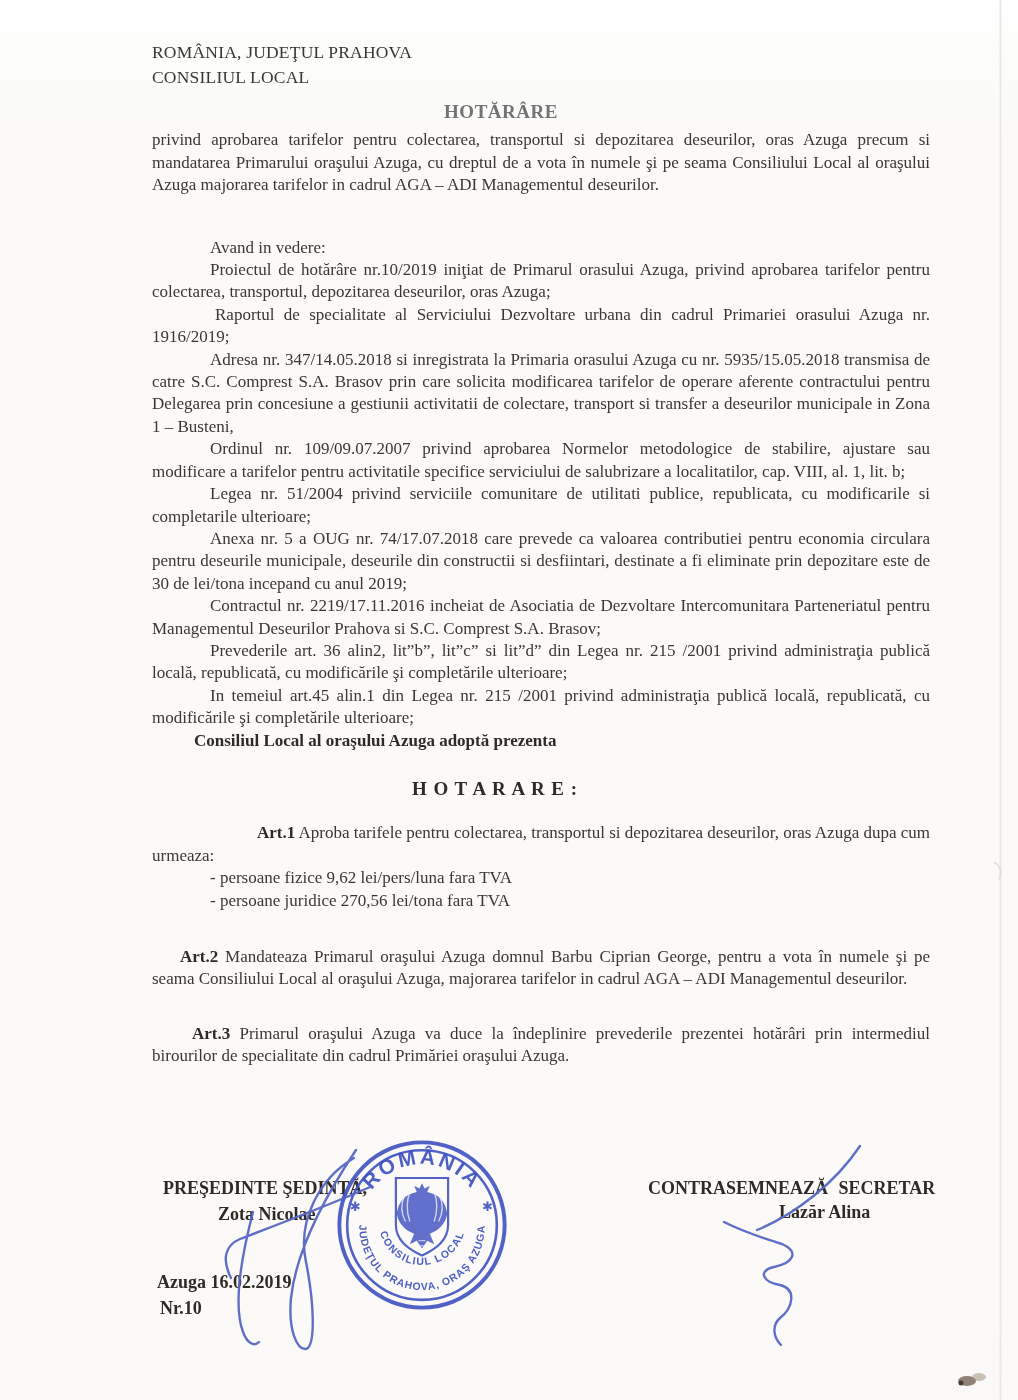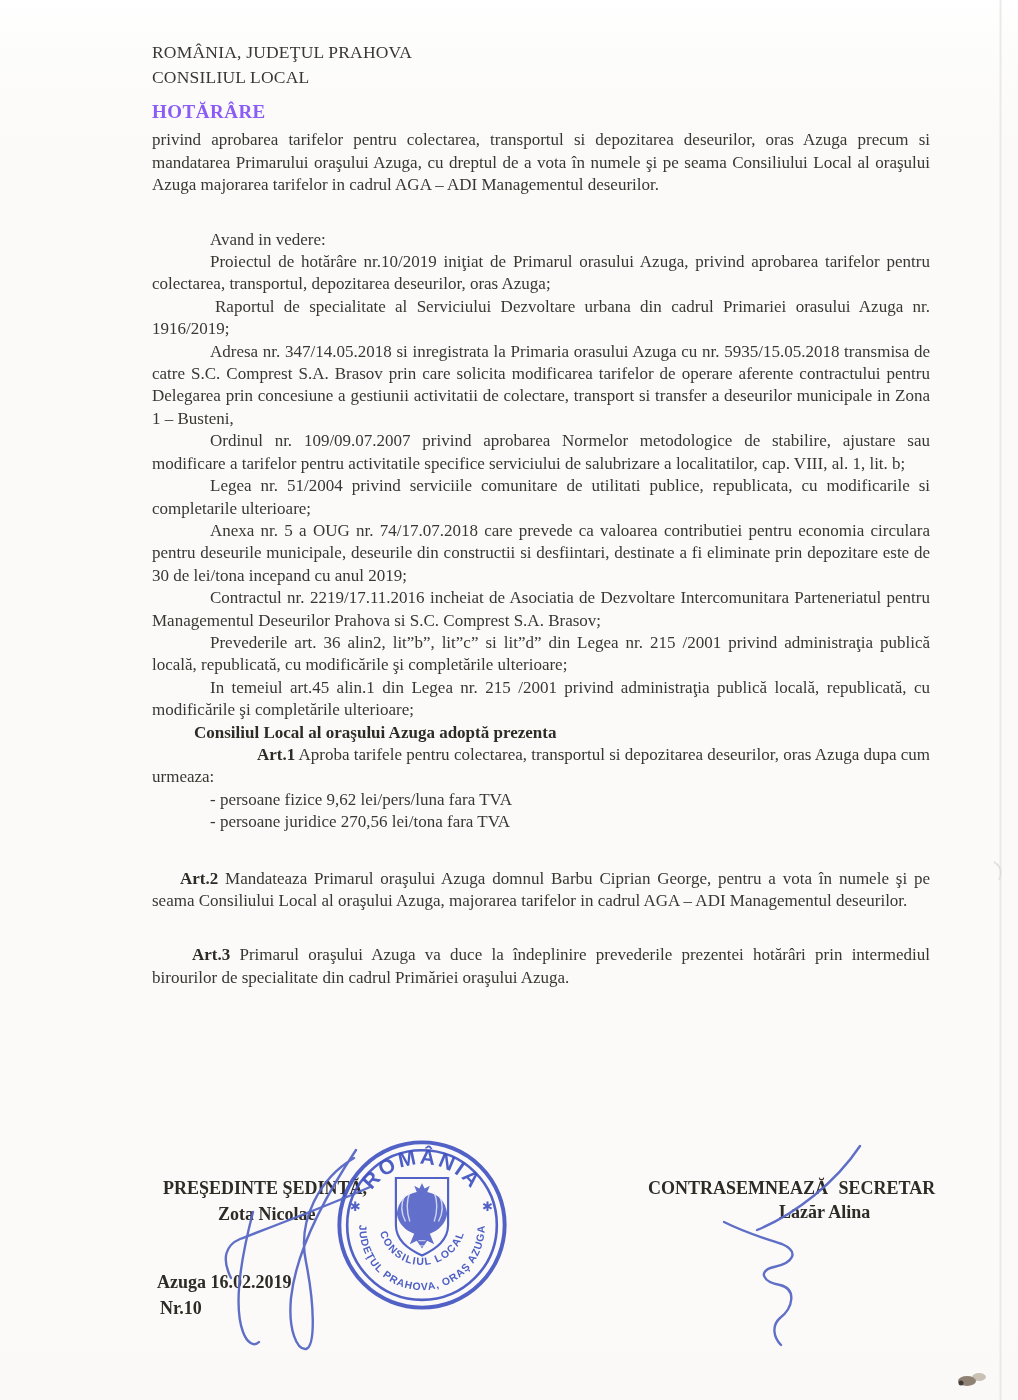--- a/index.html
+++ b/index.html
@@ -9,25 +9,25 @@
     font-family:"Liberation Serif","DejaVu Serif",serif;
     color:#3a3733;
   }
   .content{
     position:absolute;left:152px;top:0;width:778px;padding-top:40px;
     font-size:17px;line-height:22.4px;
   }
   p{margin:0;text-align:justify;}
   .org div{line-height:25px;font-size:17.5px;letter-spacing:.2px;}
   .title{
-    font-weight:bold;font-size:19px;letter-spacing:.5px;text-align:left;
-    margin:11px 80px 6px 0;color:#8b5cf6;
+    font-weight:bold;font-size:19px;letter-spacing:.5px;text-align:center;
+    margin:11px 80px 6px 0;color:#737373;
   }
   .subtitle{text-align:justify;}
-  .intro{margin-top:32px;}
+  .intro{margin-top:40px;}
   .ind{text-indent:58px;}
   .ind2{text-indent:63px;}
   .adopt{font-weight:bold;text-indent:42px;color:#2e2b27;}
   .big-heading{
     font-weight:bold;font-size:19px;text-align:center;
     margin:26px 92px 22px 0;color:#2e2b27;letter-spacing:1px;
   }
   .art1{text-indent:105px;}
   .art2{text-indent:28px;margin-top:34px;}
   .art3{text-indent:40px;margin-top:32px;}
@@ -59,20 +59,21 @@
   <p class="ind2">Raportul de specialitate al Serviciului Dezvoltare urbana din cadrul Primariei orasului Azuga nr. 1916/2019;</p>
   <p class="ind">Adresa nr. 347/14.05.2018 si inregistrata la Primaria orasului Azuga cu nr. 5935/15.05.2018 transmisa de catre S.C. Comprest S.A. Brasov prin care solicita modificarea tarifelor de operare aferente contractului pentru Delegarea prin concesiune a gestiunii activitatii de colectare, transport si transfer a deseurilor municipale in Zona 1 – Busteni,</p>
   <p class="ind">Ordinul nr. 109/09.07.2007 privind aprobarea Normelor metodologice de stabilire, ajustare sau modificare a tarifelor pentru activitatile specifice serviciului de salubrizare a localitatilor, cap. VIII, al. 1, lit. b;</p>
   <p class="ind">Legea nr. 51/2004 privind serviciile comunitare de utilitati publice, republicata, cu modificarile si completarile ulterioare;</p>
   <p class="ind">Anexa nr. 5 a OUG nr. 74/17.07.2018 care prevede ca valoarea contributiei pentru economia circulara pentru deseurile municipale, deseurile din constructii si desfiintari, destinate a fi eliminate prin depozitare este de 30 de lei/tona incepand cu anul 2019;</p>
   <p class="ind">Contractul nr. 2219/17.11.2016 incheiat de Asociatia de Dezvoltare Intercomunitara Parteneriatul pentru Managementul Deseurilor Prahova si S.C. Comprest S.A. Brasov;</p>
   <p class="ind">Prevederile art. 36 alin2, lit”b”, lit”c” si lit”d” din Legea nr. 215 /2001 privind administraţia publică locală, republicată, cu modificările şi completările ulterioare;</p>
   <p class="ind">In temeiul art.45 alin.1 din Legea nr. 215 /2001 privind administraţia publică locală, republicată, cu modificările şi completările ulterioare;</p>
   <p class="adopt">Consiliul Local al oraşului Azuga adoptă prezenta</p>
 
+  <div class="big-heading">H O T A R A R E :</div>
 
   <p class="art1"><span class="b">Art.1</span> <span>Aproba tarifele pentru colectarea, transportul si depozitarea deseurilor, oras Azuga dupa cum urmeaza:</span></p>
   <p class="li">- persoane fizice 9,62 lei/pers/luna fara TVA</p>
   <p class="li">- persoane juridice 270,56 lei/tona fara TVA</p>
 
   <p class="art2"><span class="b">Art.2</span> <span>Mandateaza Primarul oraşului Azuga domnul Barbu Ciprian George, pentru a vota în numele şi pe seama Consiliului Local al oraşului Azuga, majorarea tarifelor in cadrul AGA – ADI Managementul deseurilor.</span></p>
 
   <p class="art3"><span class="b">Art.3</span> <span>Primarul oraşului Azuga va duce la îndeplinire prevederile prezentei hotărâri prin intermediul birourilor de specialitate din cadrul Primăriei oraşului Azuga.</span></p>
 </div>
 

